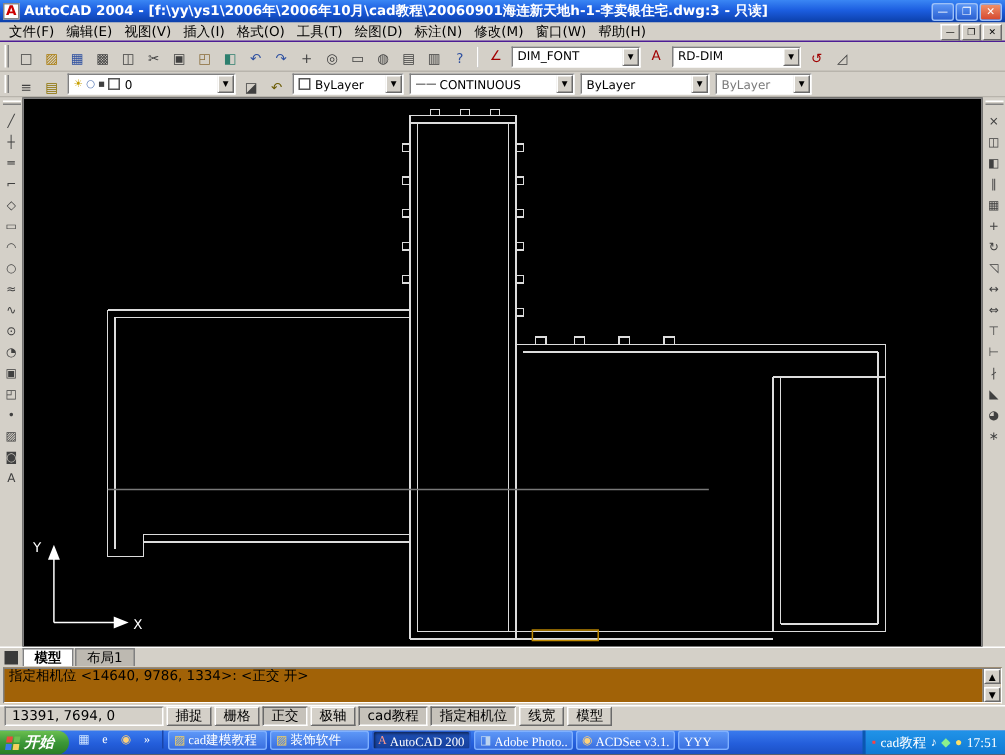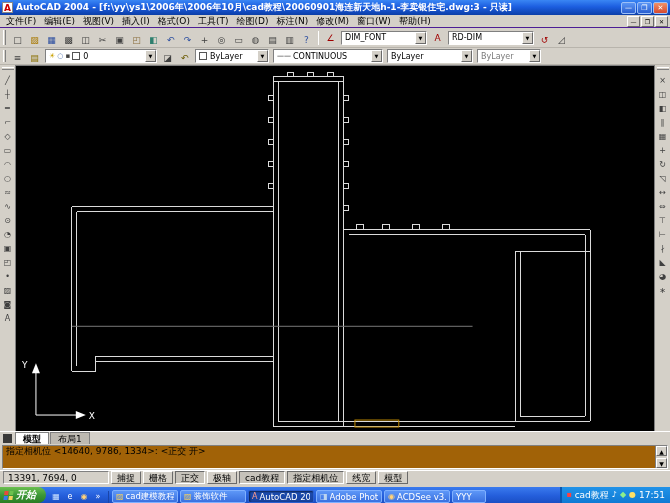--- a/index.html
+++ b/index.html
@@ -55,21 +55,21 @@
   .cmd-scroll{width:12px;background:#d4d0c8;border-left:1px solid #808080;display:flex;flex-direction:column;justify-content:space-between;}
   .cmd-arrow{height:10px;font-size:6px;text-align:center;line-height:9px;border:1px solid;border-color:#fff #6a6a6a #6a6a6a #fff;background:#d4d0c8;}
 
   
   .statusbar{height:17px;background:#d4d0c8;display:flex;padding:0 3px;gap:2px;border-top:1px solid #fff;}
   .coords{width:106px;height:13px;font-size:9px;line-height:12px;padding:0 4px;border:1px solid;border-color:#808080 #fff #fff #808080;white-space:nowrap;overflow:hidden;}
   .st-btn{height:13px;line-height:12px;font-size:9px;padding:0 5px;border:1px solid;border-color:#fff #6a6a6a #6a6a6a #fff;background:#d4d0c8;white-space:nowrap;}
   .st-btn.pressed{border-color:#6a6a6a #fff #fff #6a6a6a;background:#c6c2ba;}
 
   
-  .taskbar{height:16px;background:linear-gradient(180deg,#3a7bee 0%,#245edb 55%,#1b4fc4 100%);display:flex;align-items:flex-end;color:#fff;}
+  .taskbar{height:16px;background:linear-gradient(180deg,#3a7bee 0%,#245edb 55%,#1b4fc4 100%);display:flex;align-items:flex-start;color:#fff;font-family:Liberation Serif, serif;}
   .startbtn{height:16px;display:flex;align-items:center;gap:3px;padding:0 10px 0 4px;background:linear-gradient(180deg,#6cc04f 0%,#3c9838 50%,#2a7d23 100%);border-radius:0 8px 8px 0;font-size:10px;font-weight:bold;font-style:italic;flex:none;}
   .flag{display:grid;grid-template-columns:4px 4px;grid-template-rows:4px 4px;gap:1px;transform:skewX(-8deg);}
   .flag span{display:block;}
   .ql{display:flex;align-items:center;gap:2px;padding:0 4px;border-right:1px solid #1a45a8;flex:none;}
   .ql-icon{width:12px;height:12px;font-size:8px;line-height:12px;text-align:center;color:#fff;}
   .tasks{display:flex;align-items:center;gap:2px;padding:0 3px;flex:1;min-width:0;overflow:hidden;}
   .task{height:13px;width:66px;flex:none;background:linear-gradient(180deg,#5d97f7,#3a70e0);border-radius:2px;border:1px solid #7fb0ff;display:inline-flex;align-items:center;gap:2px;padding:0 3px;font-size:8.5px;overflow:hidden;white-space:nowrap;}
   .task.active{background:linear-gradient(180deg,#1e4fb4,#16409c);box-shadow:inset 1px 1px 2px rgba(0,0,0,.55);border-color:#2a5fd0;}
   .task .glyph{font-size:8px;flex:none;}
   .task .lbl{overflow:hidden;}

